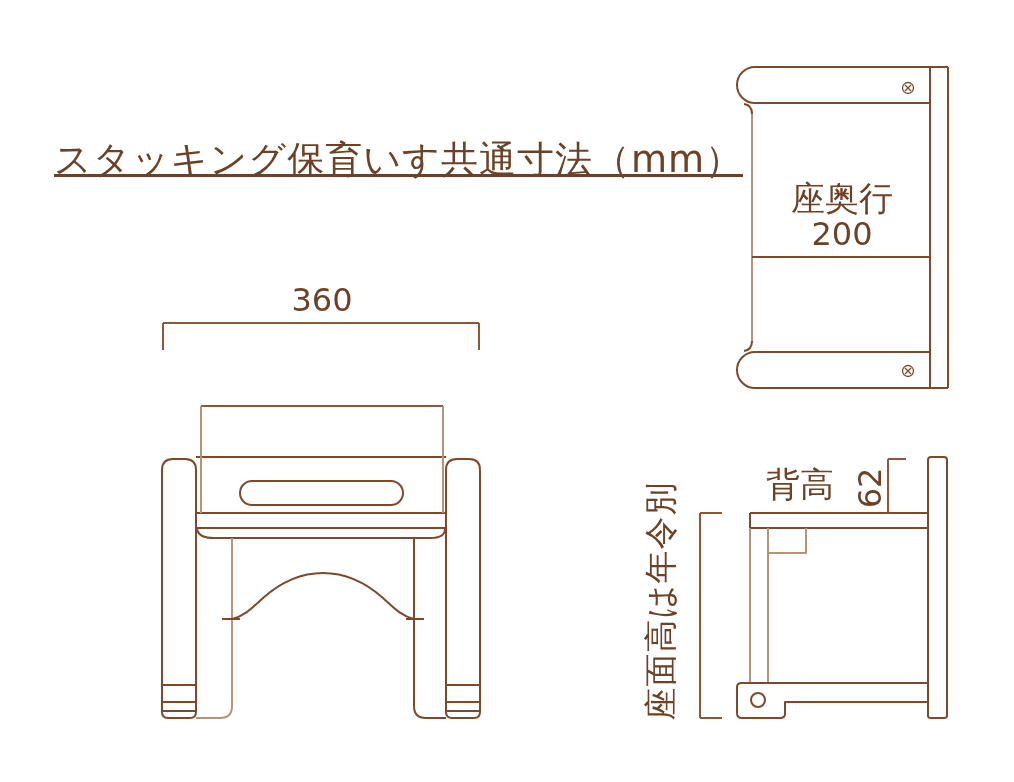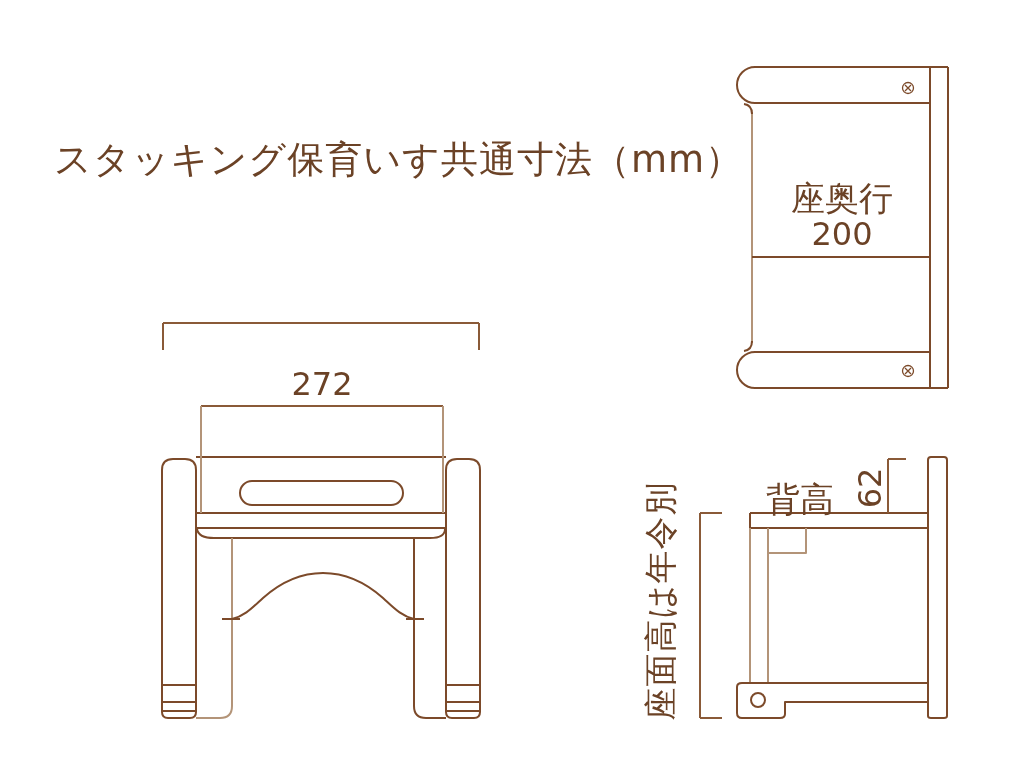--- a/index.html
+++ b/index.html
@@ -14,21 +14,21 @@
   .stage{position:absolute;inset:0;width:1014px;height:782px;}
   svg{position:absolute;left:0;top:0;}
   svg path,svg circle{fill:none;stroke:var(--c-line);stroke-width:2;stroke-linecap:butt;stroke-linejoin:round;}
   svg .dim{stroke:var(--c-dim);}
   svg .lt{stroke:var(--c-light);}
   svg .thin{stroke-width:1.3;}
   .lbl{
     position:absolute;color:var(--c-text);line-height:1.0;white-space:nowrap;
     -webkit-user-select:none;user-select:none;
   }
-  .title{left:54px;top:141px;font-size:37px;letter-spacing:1px;}
+  .title{left:54px;top:141px;font-size:37px;letter-spacing:1px;text-decoration:underline;}
   .ctr{text-align:center;}
   .dim-overall{left:163px;width:318px;}
   .dim-seatw{left:201px;width:242px;}
   .dim-depth{left:752px;width:180px;}
   .f34{font-size:34px;}
   .f32{font-size:32px;}
   .rot{
     display:flex;align-items:center;justify-content:center;
     transform:rotate(-90deg);
   }
@@ -84,24 +84,24 @@
       <path class="dim" d="M163,323 L479,323 M163,323 L163,350 M479,323 L479,350"></path>
       <path class="dim" d="M201,406 L443,406"></path>
       <path class="lt" d="M201,406 L201,513 M443,406 L443,513"></path>
       <path class="dim" d="M888,459 L906,459 M888,459 L888,513"></path>
       <path class="dim" d="M700,513 L700,718 M700,513 L722,513 M700,718 L722,718"></path>
     </g>
   </svg>
 
   <div class="lbl title">スタッキング保育いす共通寸法（mm）</div>
 
+  <div class="lbl ctr f32 dim-overall" style="top:284px">360</div>
 
-  <div class="lbl ctr f32 dim-seatw" style="top:368px">272</div>
 
   <div class="lbl ctr f34 dim-depth" style="top:181px">座奥行</div>
   <div class="lbl ctr f32 dim-depth" style="top:218px">200</div>
 
-  <div class="lbl f34" style="left:766px;top:482px">背高</div>
+  <div class="lbl f34" style="left:766px;top:467px">背高</div>
   <div class="lbl rot backh-val">62</div>
 
   <div class="lbl rot seath-lbl">座面高は年令別</div>
 
 </div>
 
 </body></html>

